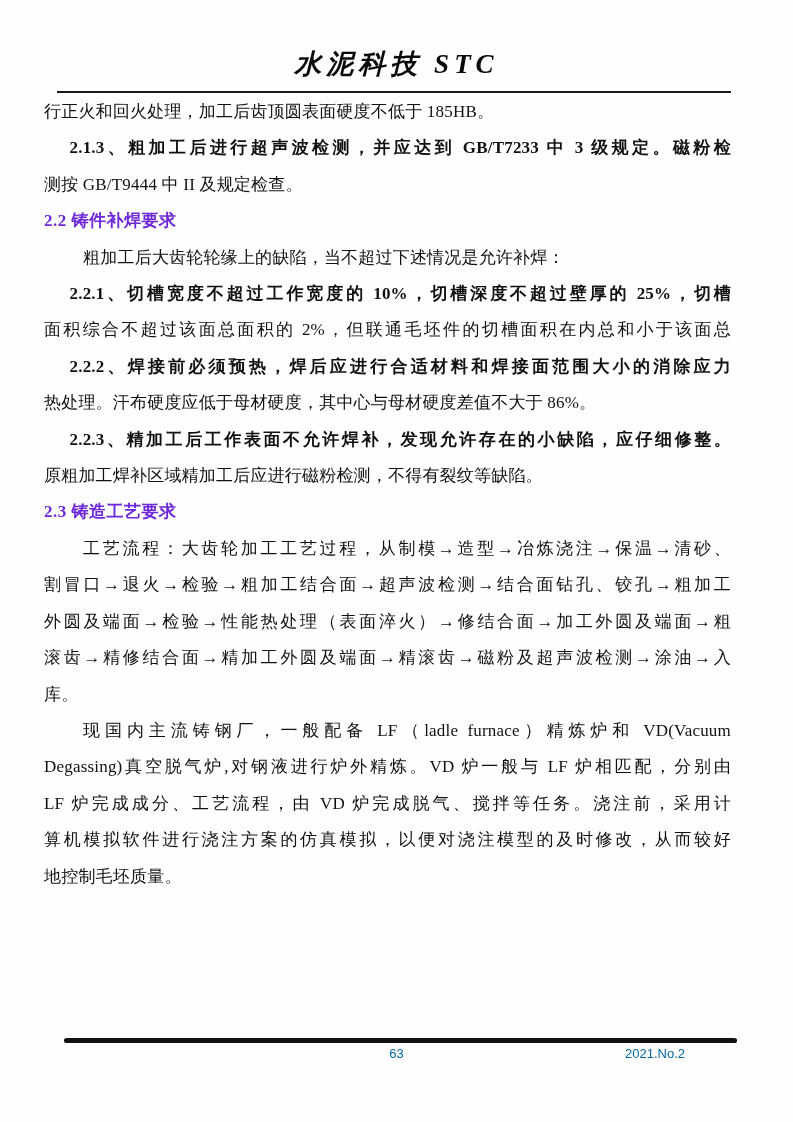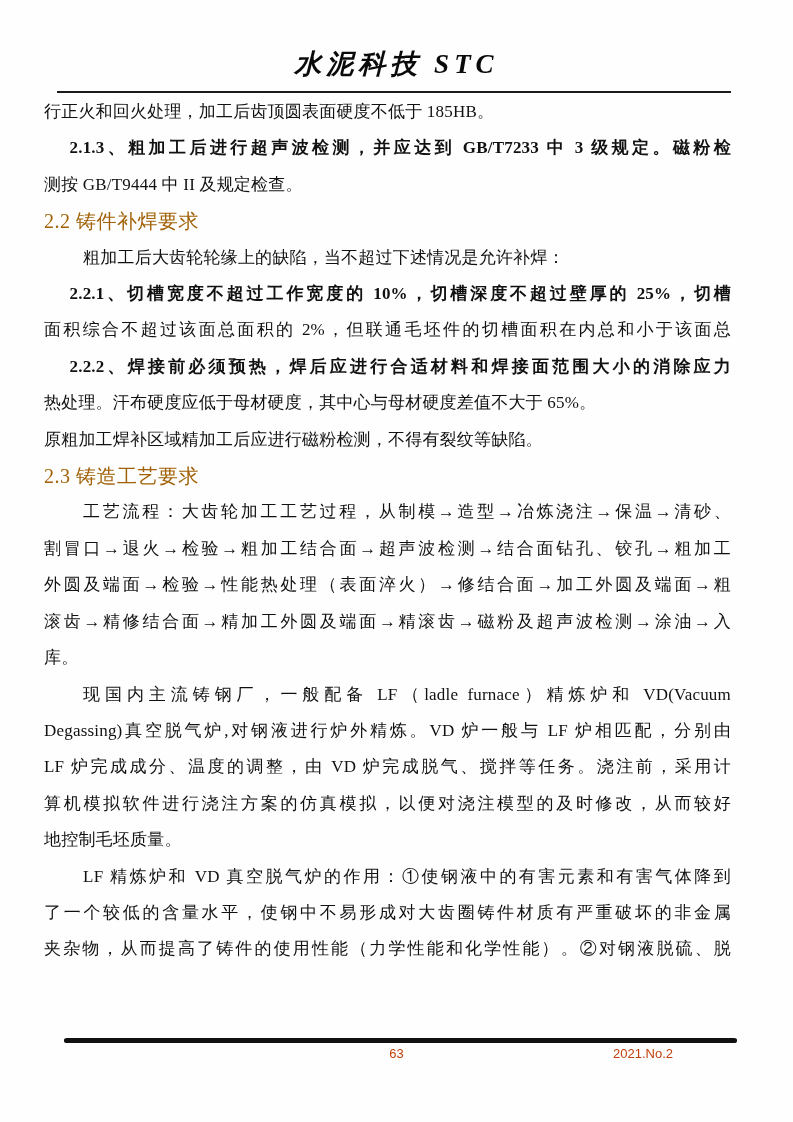--- a/index.html
+++ b/index.html
@@ -43,50 +43,50 @@
     white-space: nowrap;
     letter-spacing: 0.2px;
   }
   .line.end {
     text-align: left;
     text-align-last: left;
   }
   .indent { text-indent: 2.3em; }
   .indent-num { text-indent: 1.5em; font-weight: bold; }
   .heading {
-    font-size: 20px;
-    font-weight: 400;
+    font-size: 17px;
+    font-weight: 700;
     line-height: 36.4px;
     letter-spacing: 0.5px;
-    color: #a16207;
+    color: #6d28d9;
   }
   
   .footer-rule {
     position: absolute;
     top: 1038px; left: 64px; right: 56px;
     height: 5px;
     background: #111;
     border-radius: 3px / 2px;
   }
   .footer-row {
     position: absolute;
     top: 1046px; left: 0; right: 0;
     height: 18px;
     font-family: "Liberation Sans", "DejaVu Sans", sans-serif;
     font-size: 13px;
-    color: #c2410c;
+    color: #0369a1;
   }
   .page-number {
     position: absolute;
     left: 0; right: 0;
     text-align: center;
   }
   .issue-number {
     position: absolute;
-    right: 120px;
+    right: 108px;
     top: 0;
   }
 </style>
 </head>
 <body>
 
 <div class="page">
 
   <div class="journal-title">水泥科技 STC</div>
   <div class="header-rule"></div>
@@ -108,50 +108,46 @@
       <div class="line indent end">粗加工后大齿轮轮缘上的缺陷，当不超过下述情况是允许补焊：</div>
     </div>
 
     <div>
       <div class="line indent-num">2.2.1、切槽宽度不超过工作宽度的 10%，切槽深度不超过壁厚的 25%，切槽</div>
       <div class="line">面积综合不超过该面总面积的 2%，但联通毛坯件的切槽面积在内总和小于该面总</div>
     </div>
 
     <div>
       <div class="line indent-num">2.2.2、焊接前必须预热，焊后应进行合适材料和焊接面范围大小的消除应力</div>
-      <div class="line end">热处理。汗布硬度应低于母材硬度，其中心与母材硬度差值不大于 65%。</div>
+      <div class="line end">热处理。汗布硬度应低于母材硬度，其中心与母材硬度差值不大于 86%。</div>
     </div>
 
     <div>
+      <div class="line indent-num">2.2.3、精加工后工作表面不允许焊补，发现允许存在的小缺陷，应仔细修整。</div>
       <div class="line end">原粗加工焊补区域精加工后应进行磁粉检测，不得有裂纹等缺陷。</div>
     </div>
 
     <div class="heading">2.3 铸造工艺要求</div>
 
     <div>
       <div class="line indent">工艺流程：大齿轮加工工艺过程，从制模→造型→冶炼浇注→保温→清砂、</div>
       <div class="line">割冒口→退火→检验→粗加工结合面→超声波检测→结合面钻孔、铰孔→粗加工</div>
       <div class="line">外圆及端面→检验→性能热处理（表面淬火）→修结合面→加工外圆及端面→粗</div>
       <div class="line">滚齿→精修结合面→精加工外圆及端面→精滚齿→磁粉及超声波检测→涂油→入</div>
       <div class="line end">库。</div>
     </div>
 
     <div>
       <div class="line indent">现国内主流铸钢厂，一般配备 LF（ladle furnace）精炼炉和 VD(Vacuum</div>
       <div class="line">Degassing)真空脱气炉,对钢液进行炉外精炼。VD 炉一般与 LF 炉相匹配，分别由</div>
-      <div class="line">LF 炉完成成分、温度的调整，由 VD 炉完成脱气、搅拌等任务。浇注前，采用计</div>
+      <div class="line">LF 炉完成成分、工艺流程，由 VD 炉完成脱气、搅拌等任务。浇注前，采用计</div>
       <div class="line">算机模拟软件进行浇注方案的仿真模拟，以便对浇注模型的及时修改，从而较好</div>
       <div class="line end">地控制毛坯质量。</div>
     </div>
 
-    <div>
-      <div class="line indent">LF 精炼炉和 VD 真空脱气炉的作用：①使钢液中的有害元素和有害气体降到</div>
-      <div class="line">了一个较低的含量水平，使钢中不易形成对大齿圈铸件材质有严重破坏的非金属</div>
-      <div class="line">夹杂物，从而提高了铸件的使用性能（力学性能和化学性能）。②对钢液脱硫、脱</div>
-    </div>
 
   </div>
 
   <div class="footer-rule"></div>
   <div class="footer-row">
     <span class="page-number">63</span>
     <span class="issue-number">2021.No.2</span>
   </div>
 
 </div>

